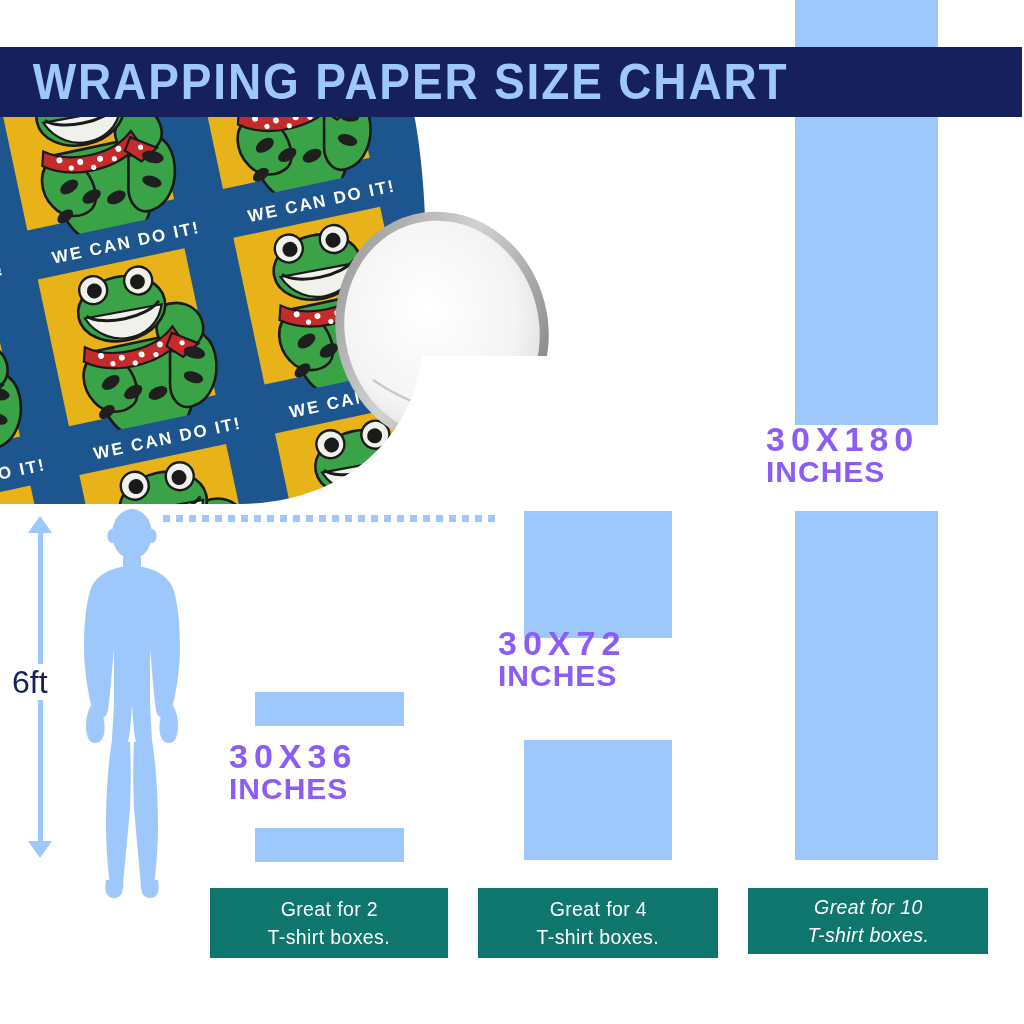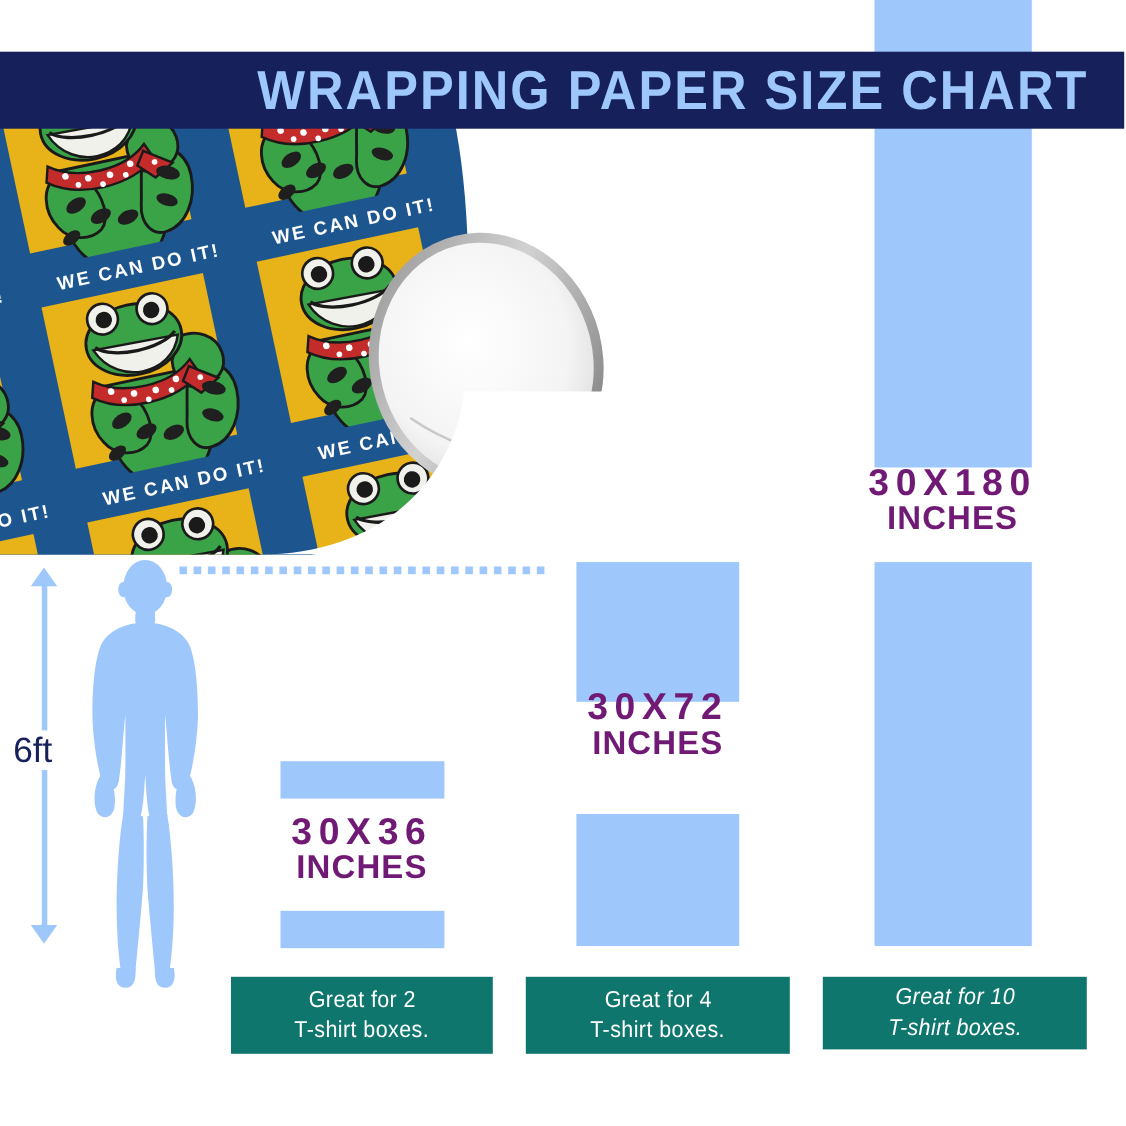--- a/index.html
+++ b/index.html
@@ -22,21 +22,21 @@
   .header-banner {
     position: absolute;
     left: 0;
     top: 47px;
     width: 1022px;
     height: 70px;
     background: #16205a;
     z-index: 40;
     display: flex;
     align-items: center;
-    justify-content: flex-end;
+    justify-content: flex-start;
   }
   .header-title {
     font-family: "Liberation Sans Narrow", "Liberation Sans", sans-serif;
     color: #9ec8fb;
     font-size: 50px;
     font-weight: bold;
     letter-spacing: 2px;
     transform: scaleX(0.92);
     white-space: nowrap;
     line-height: 1;
@@ -46,24 +46,24 @@
   .bar {
     position: absolute;
     background: #9ec8fb;
     z-index: 5;
   }
 
   
   .size-label {
     position: absolute;
     z-index: 20;
-    color: #701a75;
+    color: #8b5cf6;
     font-family: "Liberation Sans", sans-serif;
     font-weight: bold;
-    text-align: center;
+    text-align: left;
     line-height: 1.02;
     white-space: nowrap;
   }
   .size-label .l1 {
     display: block;
     letter-spacing: 6px;
     font-size: 34px;
   }
   .size-label .l2 {
     display: block;

